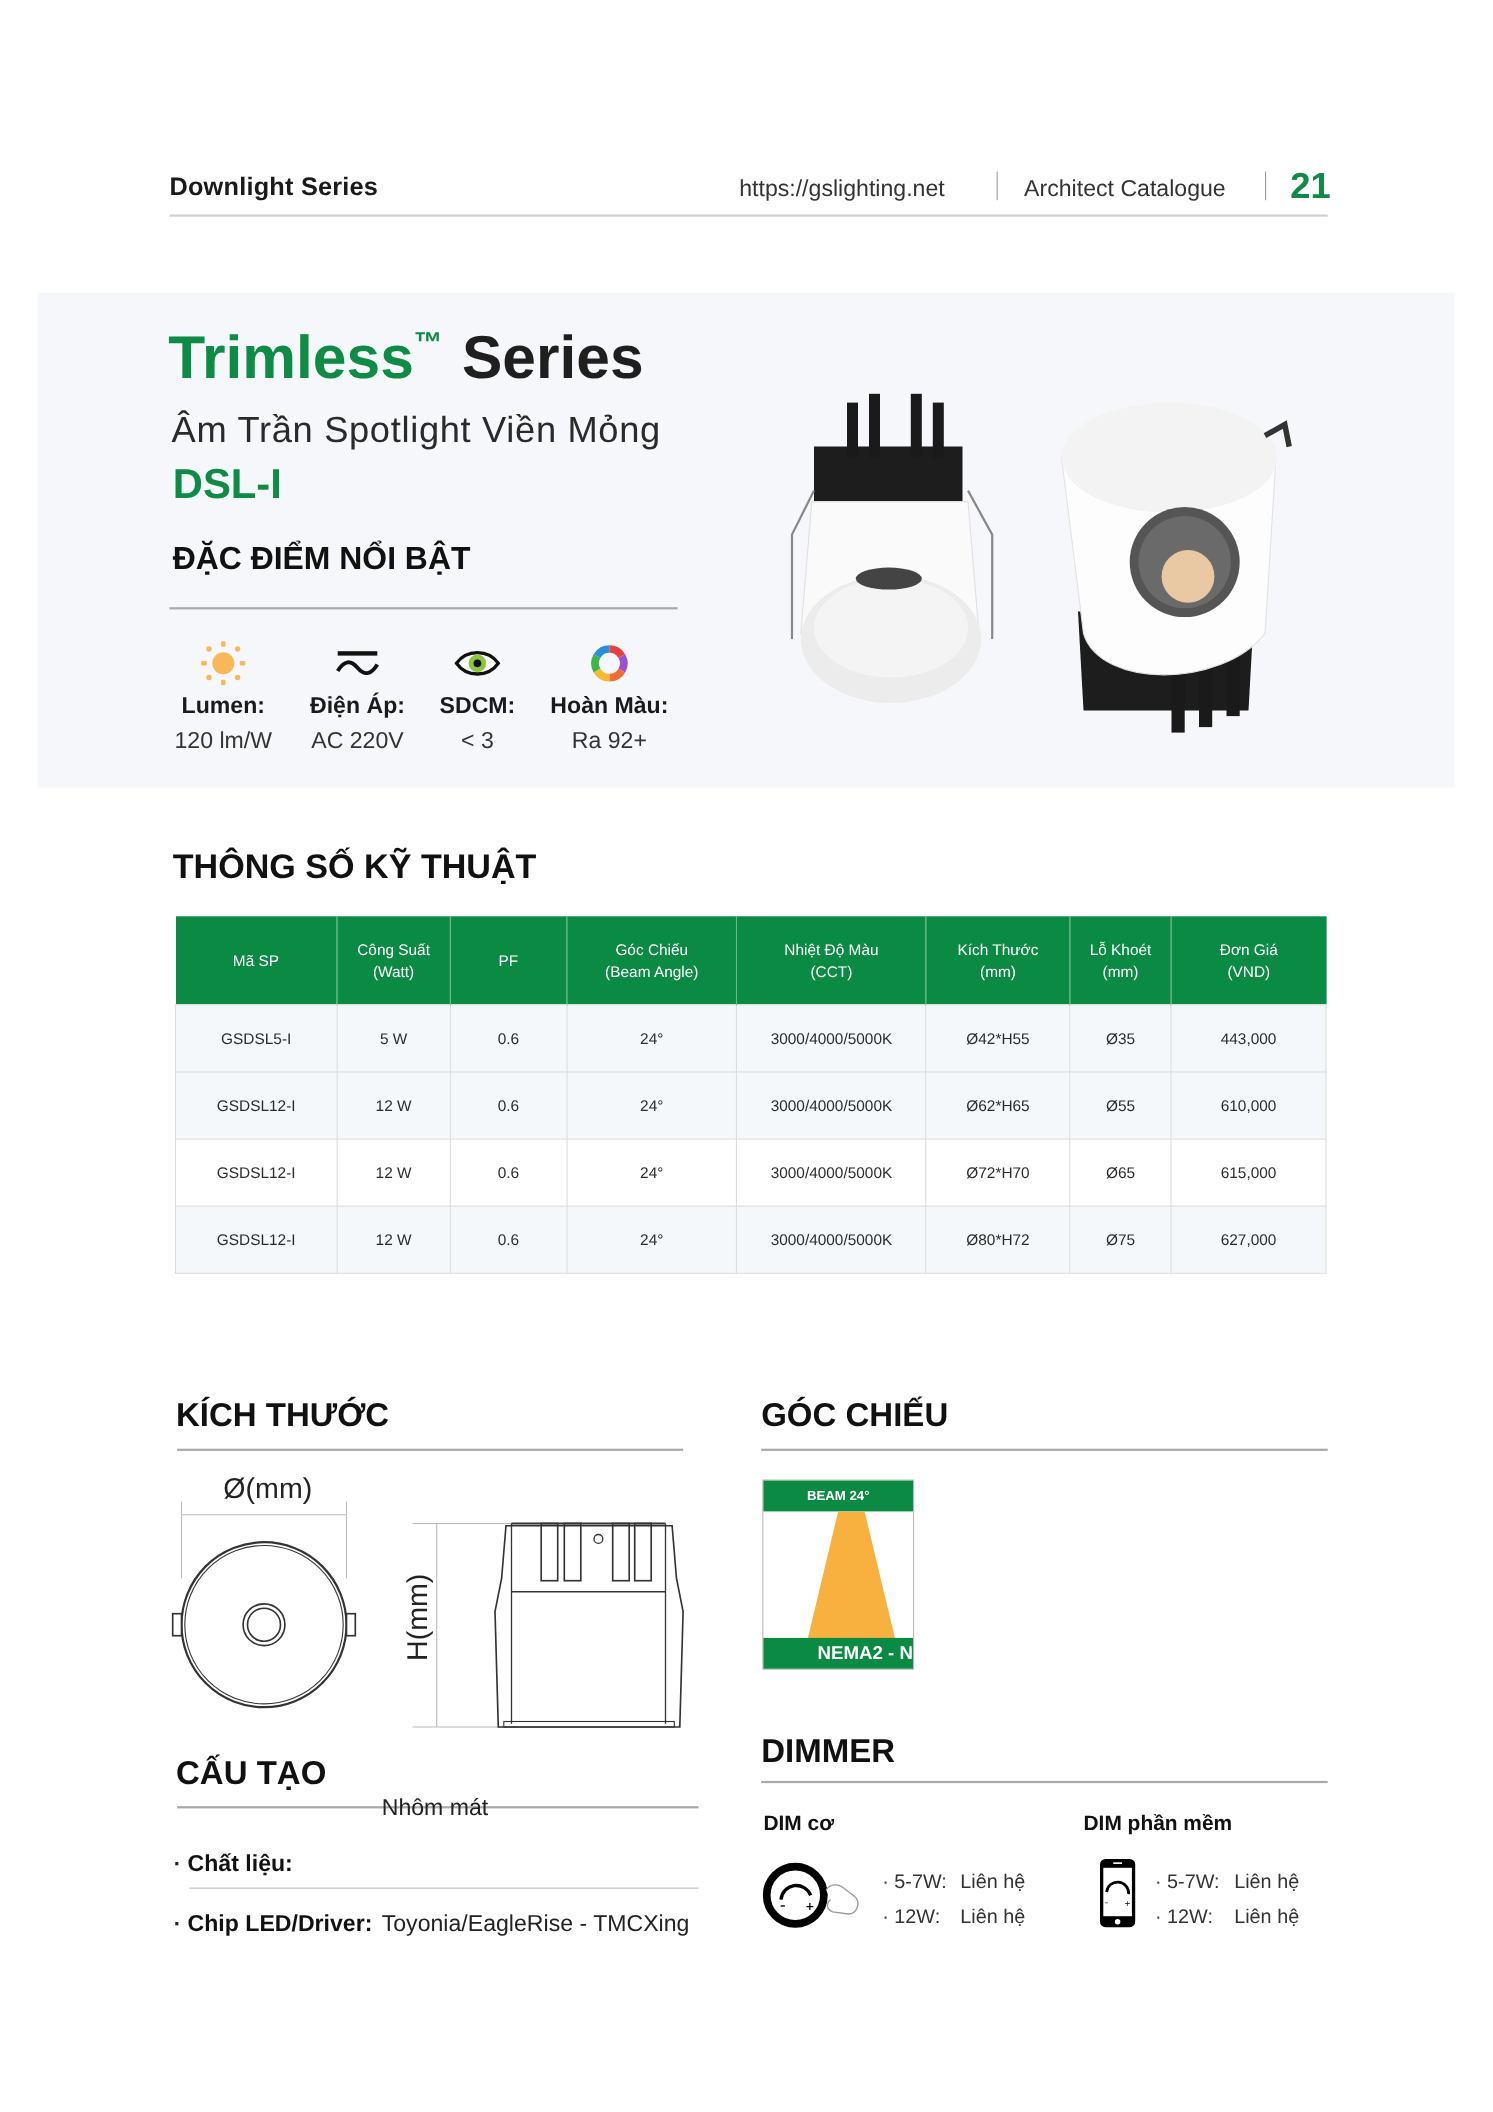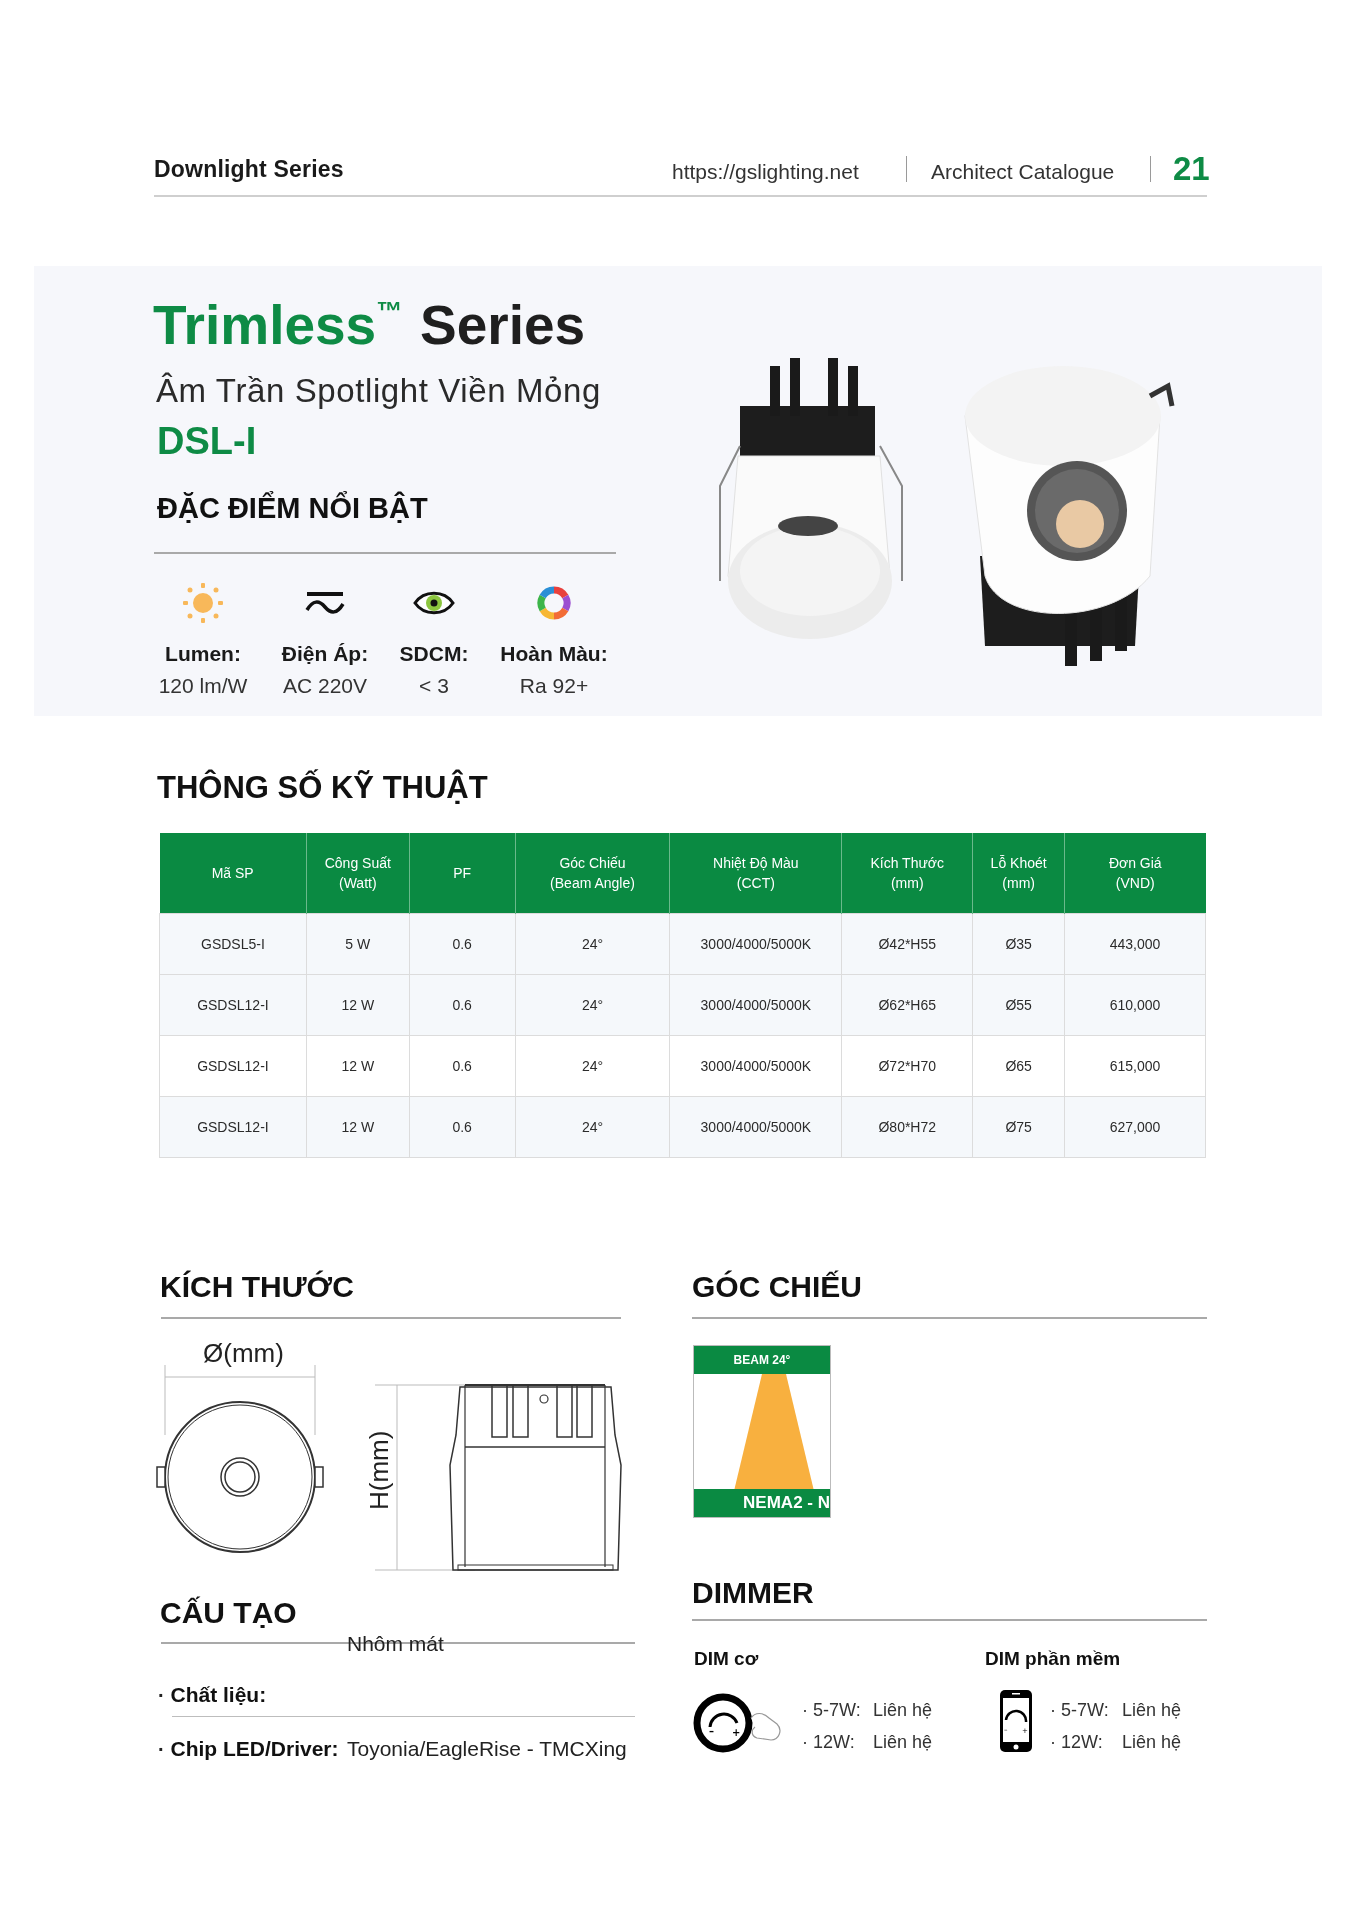--- a/index.html
+++ b/index.html
@@ -20,21 +20,21 @@
   .title-green { left: 153px; top: 293px; font-size: 55px; font-weight: bold; color: #0e8b45; }
   .title-tm { font-size: 26px; vertical-align: 24px; font-weight: bold; }
   .title-dark { left: 420px; top: 293px; font-size: 55px; font-weight: bold; color: #1f1f1f; }
   .subtitle { left: 156px; top: 372px; font-size: 33px; color: #2a2a2a; letter-spacing: 0.6px; }
   .model { left: 157px; top: 420px; font-size: 38px; font-weight: bold; color: #0e8b45; }
   .feat-title { left: 157px; top: 492px; font-size: 29px; font-weight: bold; color: #111; }
   .feat-rule { left: 154px; top: 552px; width: 462px; height: 2px; background: #a9a9a9; }
 
   .feat { top: 578px; width: 110px; text-align: center; }
   .feat .ico { height: 50px; display: flex; justify-content: center; align-items: center; }
-  .feat .lbl { margin-top: 14px; font-size: 21px; font-weight: bold; color: #1a1a1a; }
+  .feat .lbl { margin-top: 2px; font-size: 21px; font-weight: bold; color: #1a1a1a; }
   .feat .val { margin-top: 8px; font-size: 21px; color: #333; }
 
   .product-img { left: 680px; top: 346px; width: 560px; height: 340px; }
 
   
   .spec-title { left: 157px; top: 770px; font-size: 31px; font-weight: bold; color: #111; }
   table.spec { position: absolute; left: 159px; top: 833px; width: 1047px; border-collapse: collapse; font-size: 14px; }
   table.spec th { background: #0a8a42; color: #fff; font-weight: normal; height: 80px; font-size: 14px; line-height: 20px; border-right: 1px solid #6ab98b; text-align: center; }
   table.spec th:last-child { border-right: none; }
   table.spec td { height: 61px; text-align: center; color: #2b2b2b; border: 1px solid #dcdcdc; font-size: 14px; }

